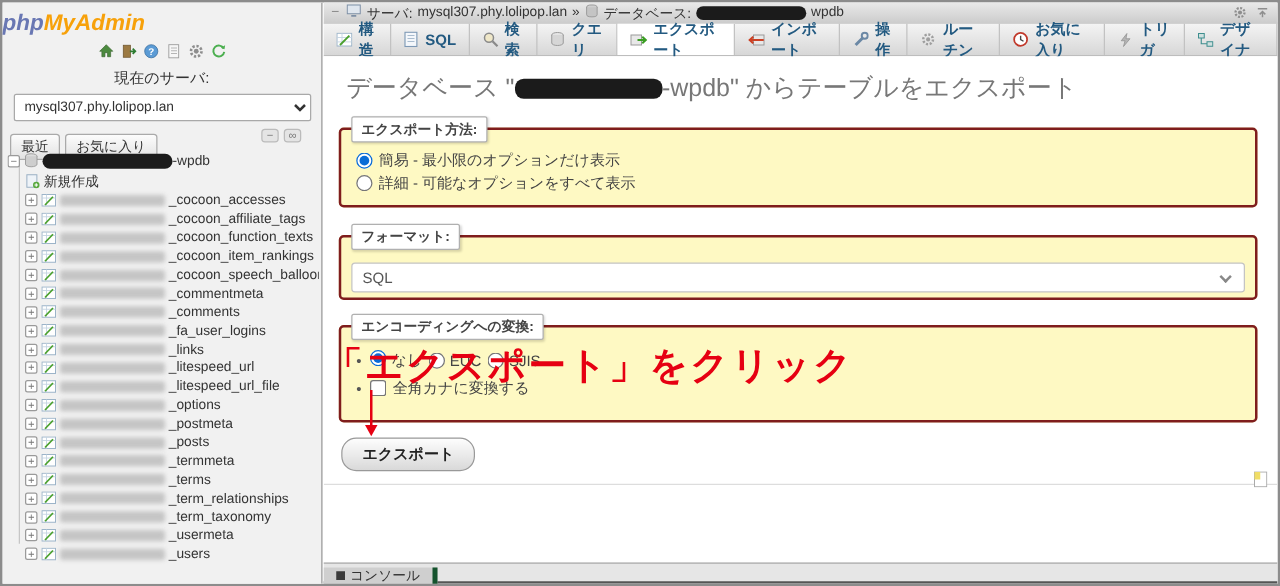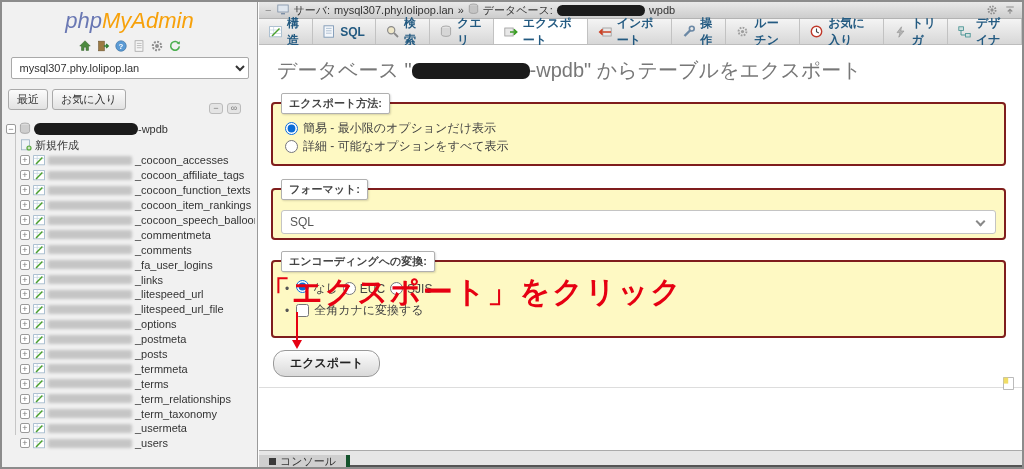--- a/index.html
+++ b/index.html
@@ -1,21 +1,21 @@
 <!DOCTYPE html>
 <html><head>
 <meta charset="utf-8">
 <style>
   * { margin:0; padding:0; box-sizing:border-box; }
   body { font-family:"Liberation Sans","DejaVu Sans",sans-serif; background:#fff; }
   .screen { position:relative; width:1024px; height:469px; border:2px solid #8c8c8c; background:#fff; overflow:hidden; }
 
   
   .sidebar { position:absolute; left:0; top:0; width:256px; height:100%; background:#f1f1f1; border-right:1px solid #9a9a9a; }
-  .logo { text-align:center; padding-top:6px; font-size:22px; font-weight:normal; font-style:italic; letter-spacing:0; }
+  .logo { text-align:left; padding-top:6px; font-size:18px; font-weight:bold; font-style:italic; letter-spacing:0; }
   .logo .lg-php { color:#6977b3; }
   .logo .lg-ma { color:#f7a10a; }
   .hdr-icons { display:flex; justify-content:center; gap:4px; margin-top:4px; height:15px; align-items:center; }
   .hdr-icons .ic { width:14px; height:14px; display:inline-flex; align-items:center; justify-content:center; cursor:pointer; }
   .srv-label { text-align:center; font-size:12px; color:#333; margin-top:6px; }
   .srv-select { display:block; margin:4px auto 0; width:238px; height:22px; font-size:11px; color:#333; border:1px solid #a9a9a9; border-radius:2px; background:#fff; padding:0 4px; }
   .quick-row { display:flex; gap:4px; margin:10px 0 0 6px; }
   .pill-btn { border:1px solid #aaa; border-radius:3px; background:linear-gradient(#fcfcfc,#e2e2e2); padding:2px 8px; font-size:11px; color:#333; cursor:pointer; }
   .tree-ctl { position:absolute; right:16px; top:101px; display:flex; gap:4px; }
   .tree-ctl .tc { width:14px; height:11px; border:1px solid #bbb; border-radius:3px; background:#e4e4e4; color:#777; font-size:9px; line-height:9px; text-align:center; cursor:pointer; }
@@ -115,20 +115,21 @@
             <circle cx="8" cy="8" r="2.2" fill="#8e8e8e"></circle>
           </svg>
         </span>
       <span class="ic">
           <svg width="14" height="14" viewBox="0 0 16 16">
             <path d="M12.5 5.5 A5 5 0 1 0 13 8.5" fill="none" stroke="#4caf50" stroke-width="1.8"></path>
             <path d="M13.8 2.5 L13.2 6.2 L9.8 4.8 Z" fill="#4caf50"></path>
           </svg>
         </span>
     </div>
+    <div class="srv-label">現在のサーバ:</div>
     <select class="srv-select">
       <option>mysql307.phy.lolipop.lan</option>
     </select>
     <div class="quick-row">
       <button class="pill-btn">最近</button>
       <button class="pill-btn">お気に入り</button>
     </div>
     <div class="tree-ctl">
       <span class="tc">−</span>
       <span class="tc">∞</span>

